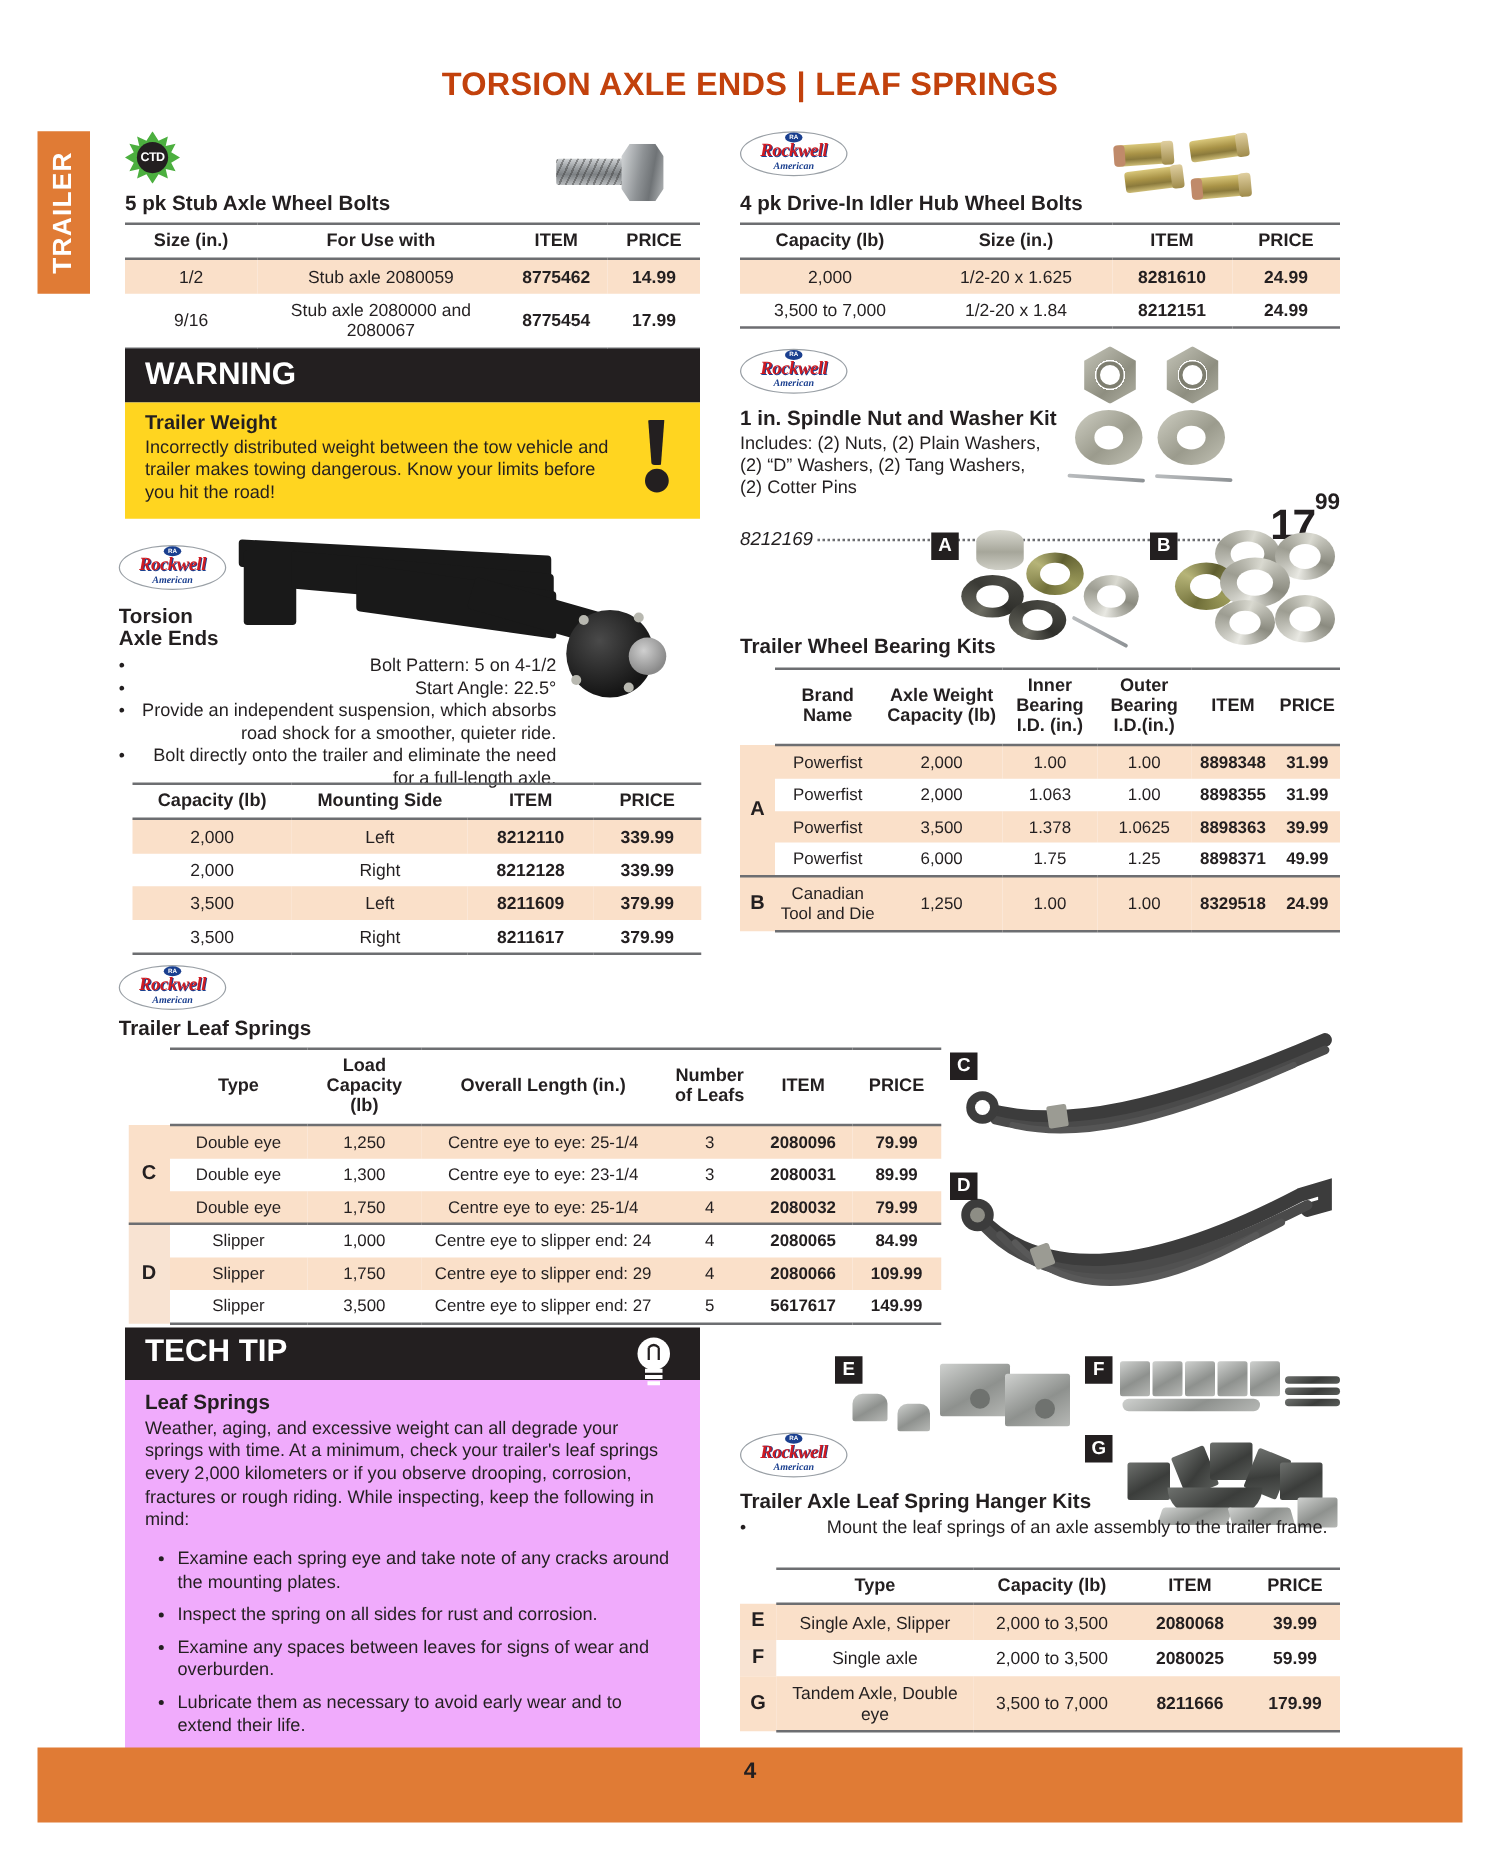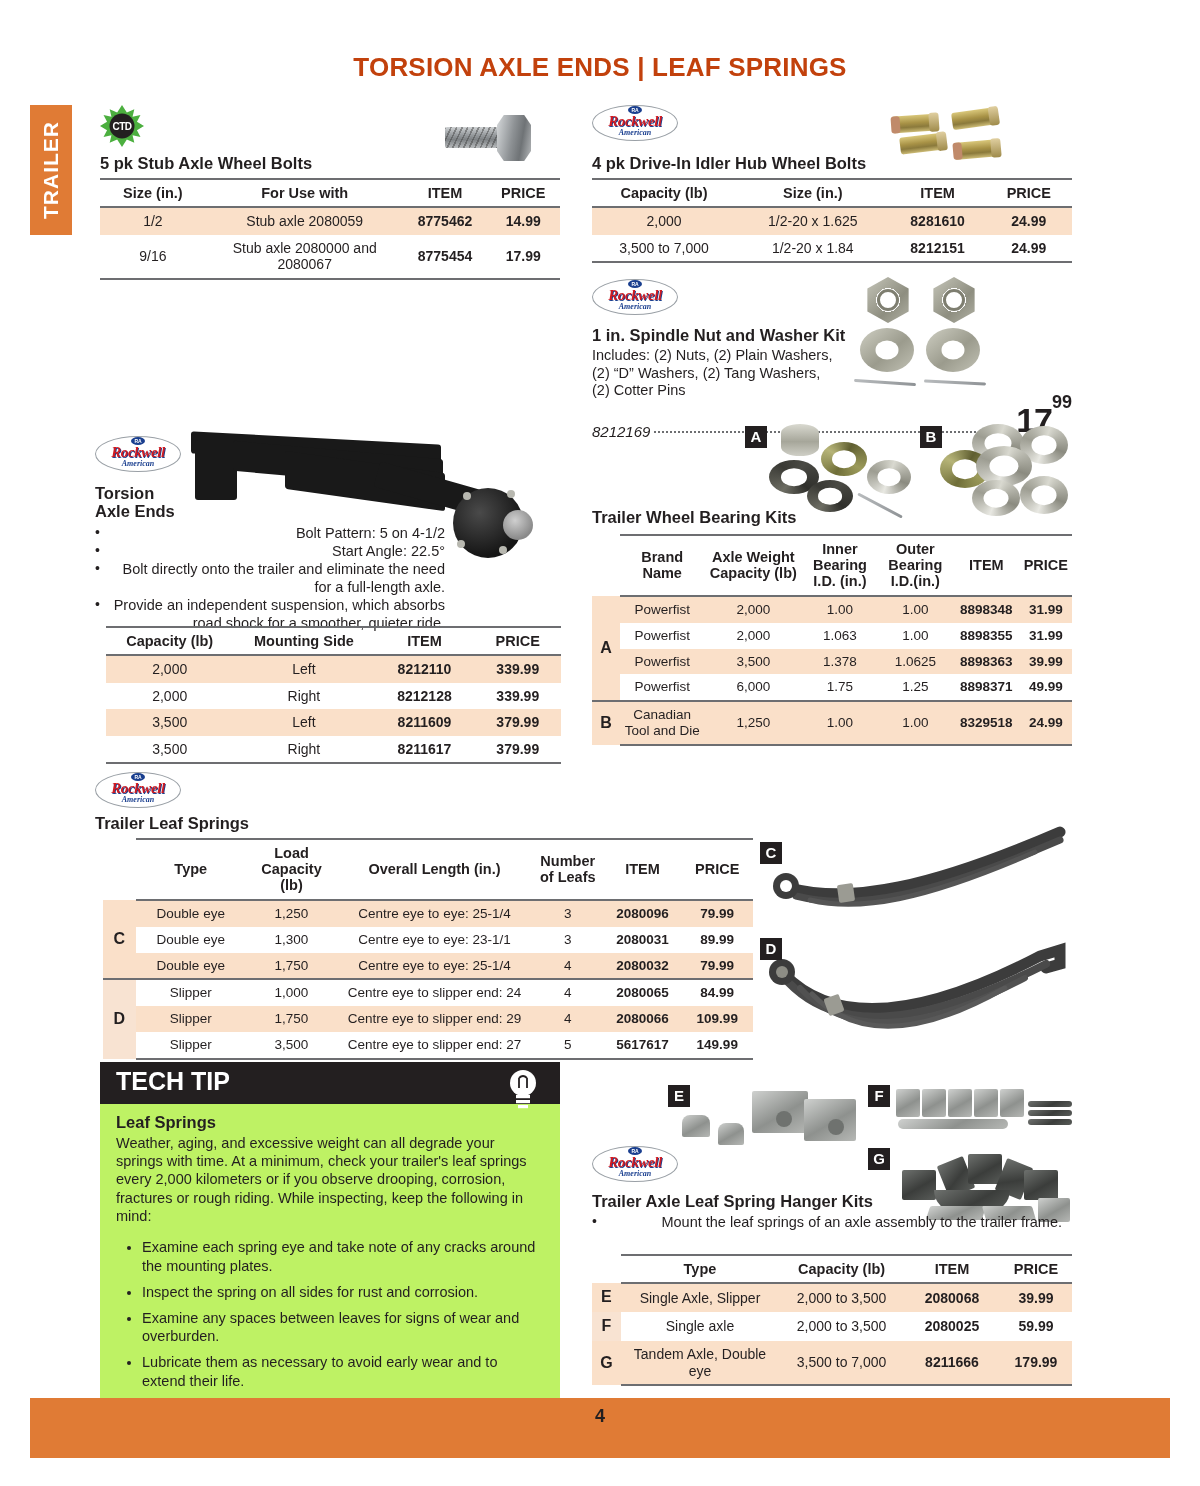--- a/index.html
+++ b/index.html
@@ -102,21 +102,21 @@
   .excl .dot{ width:19px;height:19px;border-radius:50%;background:#231f20;margin:3px auto 0;}
 
   
   .tip-head{
     background:#231f20; color:#ffffff;
     font-size:25px; font-weight:bold;
     padding:5px 16px 8px 16px;
     position:relative;
   }
   .tip-body{
-    background:#bef264; padding:8px 16px 16px 16px;
+    background:#f0abfc; padding:8px 16px 16px 16px;
     font-size:14.5px; line-height:1.26;
   }
   .tip-body .tt{ font-size:16.5px; font-weight:bold; margin-bottom:1px; }
   .tip-body ul{ margin:13px 0 0 0; padding-left:26px; }
   .tip-body li{ margin-bottom:7px; line-height:1.3; }
   .bulb{
     position:absolute; right:20px; top:6px; width:34px; height:44px;
   }
 
   
@@ -378,20 +378,31 @@
         <tr>
           <td>3,500 to 7,000</td>
           <td>1/2-20 x 1.84</td>
           <td class="b">8212151</td>
           <td class="b">24.99</td>
         </tr>
       </tbody>
     </table>
   </div>
 
+  <div class="block" style="left:100px; top:279px; width:460px;">
+    <div class="warn-head">WARNING</div>
+    <div class="warn-body">
+      <div class="wt">Trailer Weight</div>
+      <div class="wb">Incorrectly distributed weight between the tow vehicle and trailer makes towing dangerous. Know your limits before you hit the road!</div>
+      <div class="excl">
+        <div class="bar"></div>
+        <div class="dot"></div>
+      </div>
+    </div>
+  </div>
 
   <div class="block" style="left:592px; top:279px; width:480px;">
 
     <div class="rockwell" style="position:absolute;left:0;top:0;">
       <div class="oval"></div>
       <div class="ra">RA</div>
       <div class="rw">Rockwell</div>
       <div class="am">American</div>
     </div>
 
@@ -443,22 +454,22 @@
     </div>
 
     <div style="position:absolute;left:0;top:48px;font-size:16.5px;font-weight:bold;line-height:1.12;">
       <div>Torsion</div>
       <div>Axle Ends</div>
     </div>
 
     <div style="position:absolute;left:0;top:89px;width:350px;font-size:14.5px;line-height:1.24;">
       <div class="bl">Bolt Pattern: 5 on 4-1/2</div>
       <div class="bl">Start Angle: 22.5°</div>
+      <div class="bl">Provide an independent suspension, which absorbs road shock for a smoother, quieter ride.</div>
       <div class="bl">Bolt directly onto the trailer and eliminate the need for a full-length axle.</div>
-      <div class="bl">Provide an independent suspension, which absorbs road shock for a smoother, quieter ride.</div>
     </div>
 
     <table class="spec" style="position:absolute;left:11px;top:190px;width:455px;">
       <colgroup>
           <col style="width:28%">
           <col style="width:31%">
           <col style="width:22%">
           <col style="width:19%">
         </colgroup>
       <thead>
@@ -627,21 +638,21 @@
           <td>Double eye</td>
           <td>1,250</td>
           <td>Centre eye to eye: 25-1/4</td>
           <td>3</td>
           <td class="b">2080096</td>
           <td class="b">79.99</td>
         </tr>
         <tr>
           <td>Double eye</td>
           <td>1,300</td>
-          <td>Centre eye to eye: 23-1/1</td>
+          <td>Centre eye to eye: 23-1/4</td>
           <td>3</td>
           <td class="b">2080031</td>
           <td class="b">89.99</td>
         </tr>
         <tr class="alt">
           <td>Double eye</td>
           <td>1,750</td>
           <td>Centre eye to eye: 25-1/4</td>
           <td>4</td>
           <td class="b">2080032</td>

